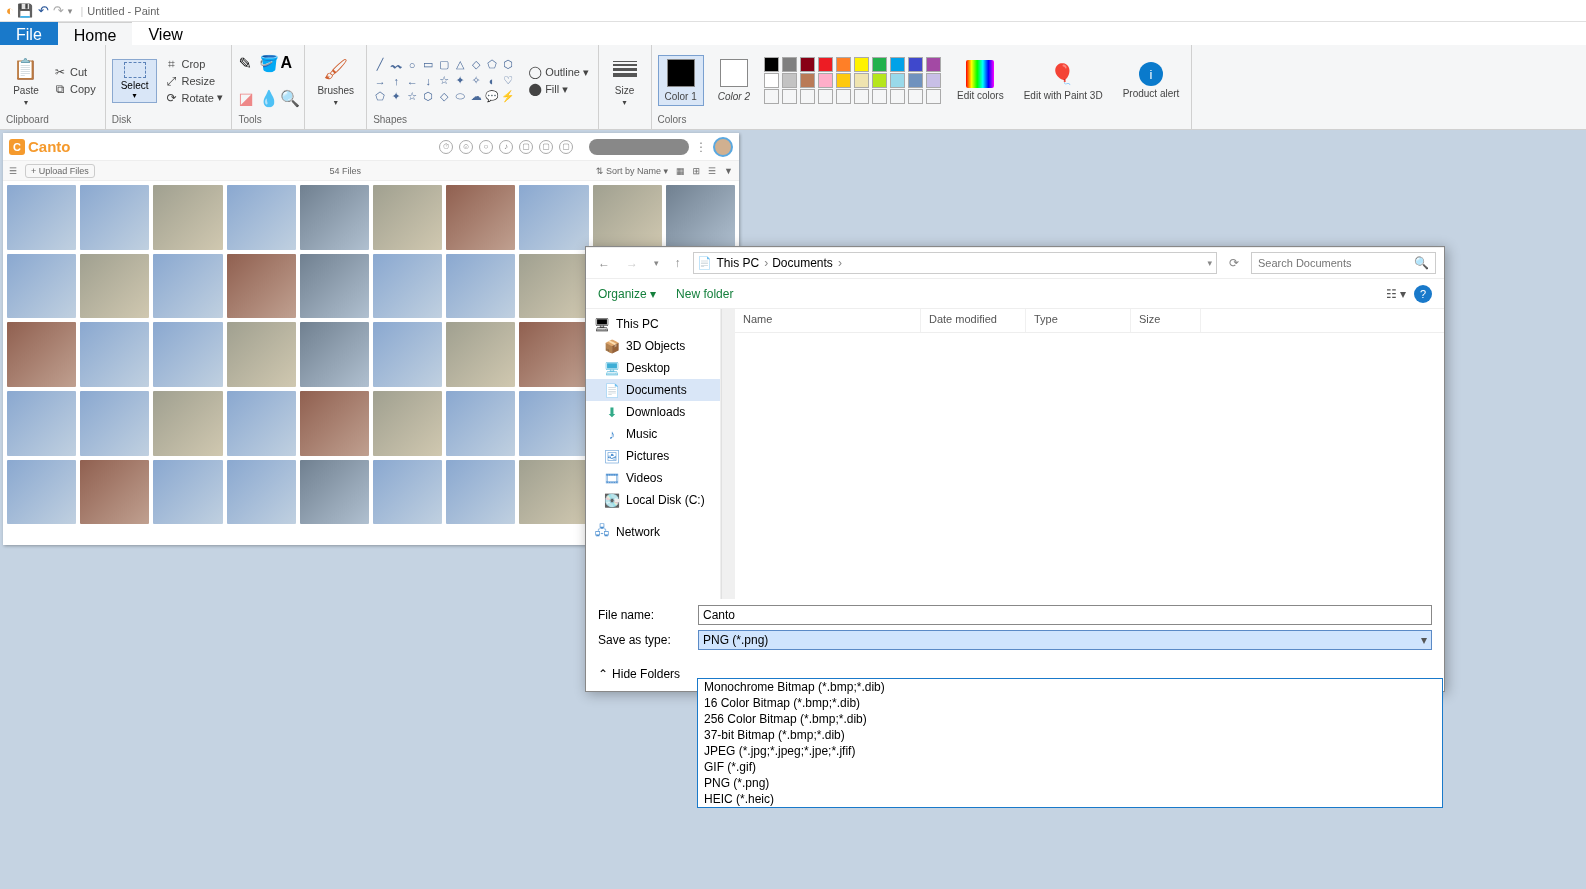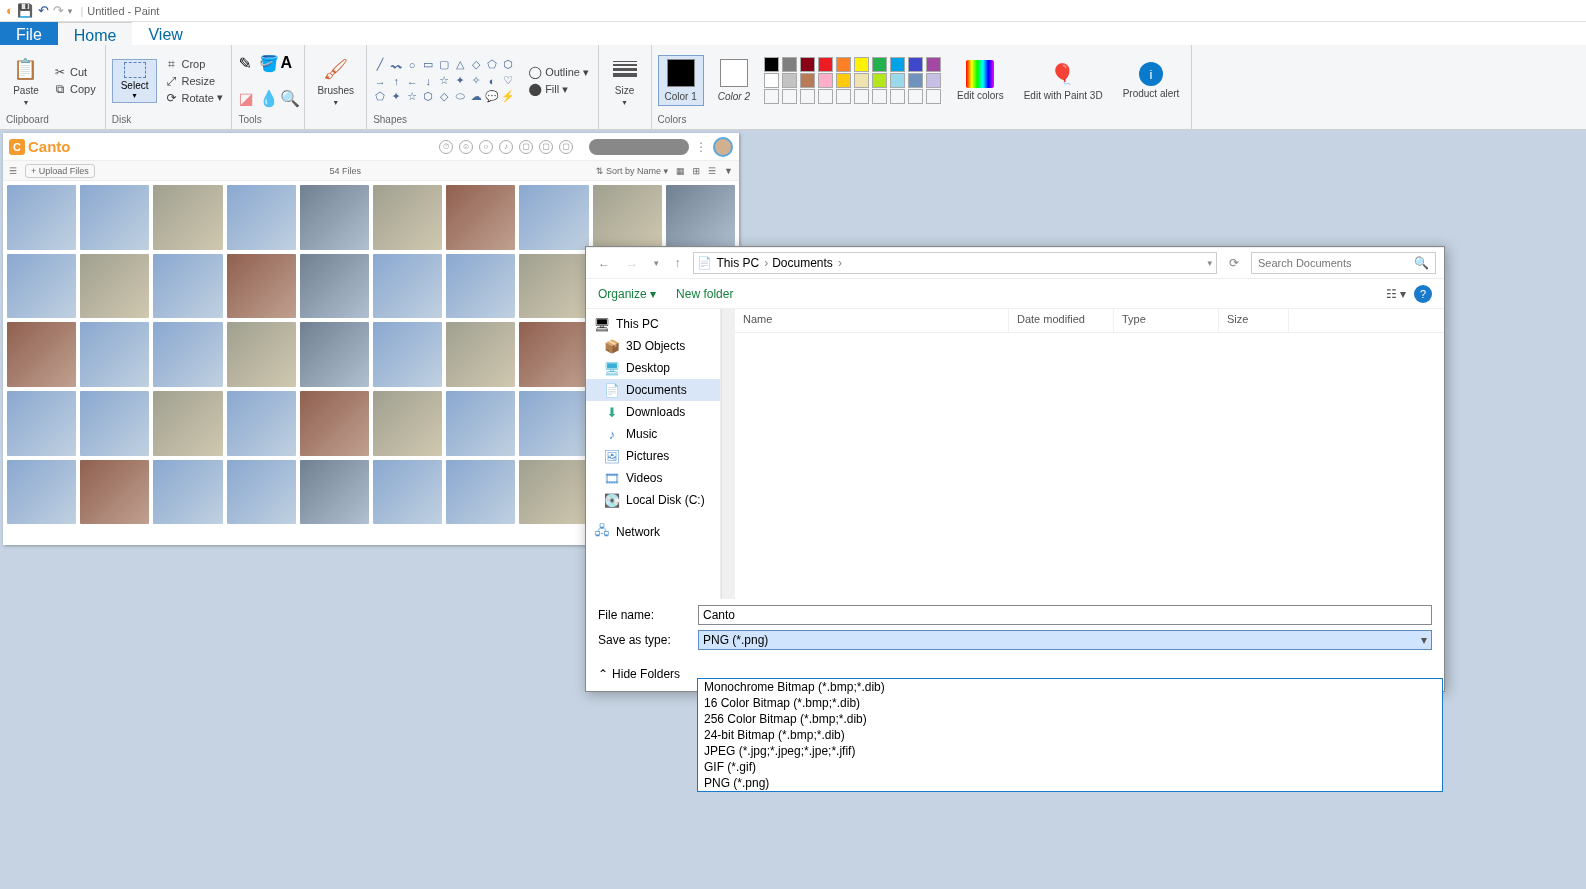--- a/index.html
+++ b/index.html
@@ -5,21 +5,21 @@
 * { box-sizing: border-box; margin: 0; padding: 0; font-family: 'Segoe UI', Tahoma, sans-serif; }
 body { background: #c5d3e2; width: 1586px; height: 889px; overflow: hidden; position: relative; }
 
 
 .titlebar { height: 22px; background: #fff; display: flex; align-items: center; padding: 0 6px; border-bottom: 1px solid #e0e0e0; font-size: 11px; color: #666; }
 .titlebar .qat { display: flex; gap: 4px; margin-right: 8px; align-items: center; }
 .titlebar .qat span { font-size: 13px; color: #2a579a; cursor: pointer; }
 
 
 .tabstrip { height: 23px; background: #fff; display: flex; font-size: 16px; }
-.tab { padding: 4px 16px; cursor: pointer; color: #0369a1; }
+.tab { padding: 4px 16px; cursor: pointer; color: #000000; }
 .tab.file { background: #1979ca; color: #fff; }
 .tab.active { background: #f5f6f7; border-top: 1px solid #d0d0d0; }
 
 
 .ribbon { height: 85px; background: #f5f6f7; border-bottom: 1px solid #d0d0d0; display: flex; }
 .group { border-right: 1px solid #d0d0d0; padding: 2px 6px; display: flex; flex-direction: column; }
 .group-body { flex: 1; display: flex; align-items: center; gap: 4px; }
 .group-label { font-size: 10px; color: #666; text-align: left; padding-bottom: 2px; }
 .bigbtn { display: flex; flex-direction: column; align-items: center; gap: 2px; padding: 2px 6px; font-size: 10px; color: #444; cursor: pointer; }
 .bigbtn .icn { width: 28px; height: 28px; display: flex; align-items: center; justify-content: center; font-size: 20px; }
@@ -460,21 +460,21 @@
         </div>
       <div style="height:10px;"></div>
       <div class="tree-item hdr">
           <span class="ticn" style="color:#4a8ed0;">🖧</span>
           <span>Network</span>
         </div>
     </div>
     <div class="dlg-scroll"></div>
     <div class="dlg-list">
       <div class="list-hdr">
-        <div style="width:274px;">Name</div>
+        <div style="width:186px;">Name</div>
         <div style="width:105px;">Date modified</div>
         <div style="width:105px;">Type</div>
         <div style="width:70px;">Size</div>
       </div>
     </div>
   </div>
   <div class="dlg-fields">
     <div class="dlg-row">
       <label>File name:</label>
       <div class="fld">
@@ -493,17 +493,18 @@
         <span>⌃</span> 
         <span>Hide Folders</span>
       </span>
   </div>
 </div>
 
 <div class="type-dropdown" id="type-dropdown">
     <div>Monochrome Bitmap (*.bmp;*.dib)</div>
     <div>16 Color Bitmap (*.bmp;*.dib)</div>
     <div>256 Color Bitmap (*.bmp;*.dib)</div>
-    <div>24-bit Bitmap (*.bmp;*.dib)</div>
+    <div>37-bit Bitmap (*.bmp;*.dib)</div>
     <div>JPEG (*.jpg;*.jpeg;*.jpe;*.jfif)</div>
     <div>GIF (*.gif)</div>
     <div>PNG (*.png)</div>
+    <div>HEIC (*.heic)</div>
   </div>
 
 </body></html>

